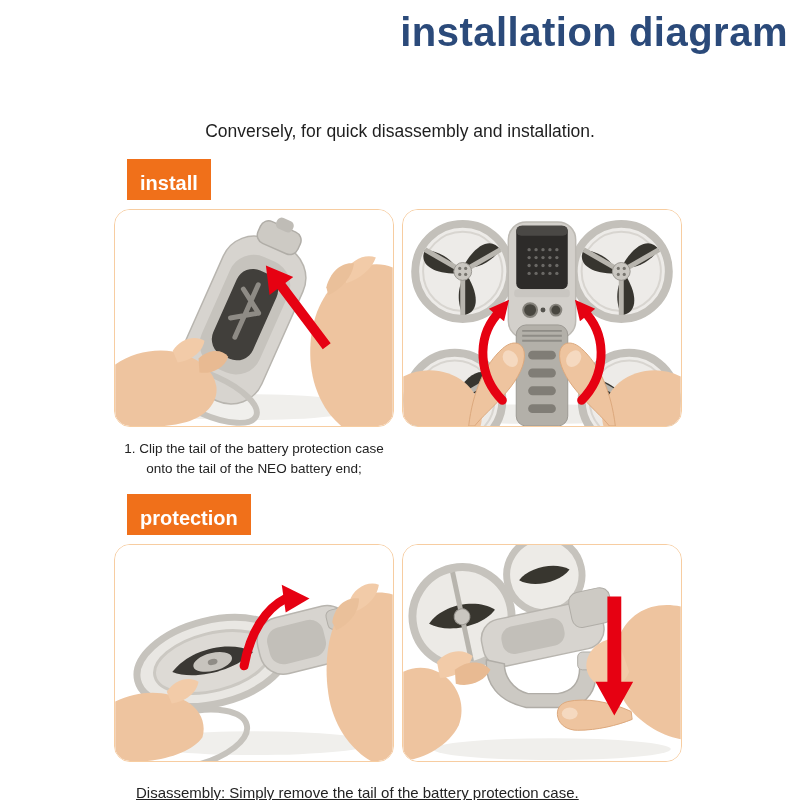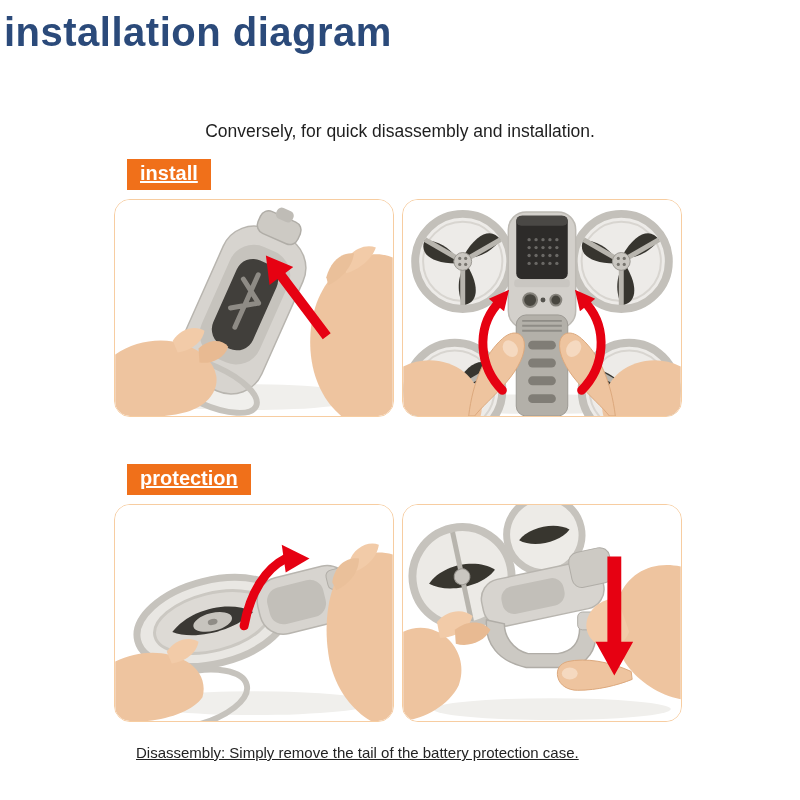--- a/index.html
+++ b/index.html
@@ -1,21 +1,21 @@
 <!DOCTYPE html>
 <html><head>
 <meta charset="utf-8">
 <style>
   html,body{margin:0;padding:0;background:#ffffff;}
   body{width:800px;height:800px;font-family:"Liberation Sans","DejaVu Sans",sans-serif;overflow:hidden;}
   .page{width:800px;height:800px;position:relative;}
-  .title{margin:10px 4px 0;text-align:left;font-size:40px;font-weight:700;color:#2b4a7a;letter-spacing:.5px;}
+  .title{margin:10px 12px 0;text-align:right;font-size:40px;font-weight:700;color:#2b4a7a;letter-spacing:.5px;}
   .intro{margin:14px auto 0;text-align:center;font-size:17.5px;line-height:25px;color:#1e1e1e;width:760px;}
   .content{width:572px;margin:0 auto;}
-  .badge{display:inline-block;background:#f0701a;color:#ffffff;font-size:20px;font-weight:700;padding:3px 13px 5px;margin:15px 0 9px 13px;text-decoration:underline;}
+  .badge{display:inline-block;background:#f0701a;color:#ffffff;font-size:20px;font-weight:700;padding:13px 13px 5px;margin:15px 0 9px 13px;}
   .row{display:flex;gap:8px;}
   .panel{width:280px;height:218px;box-sizing:border-box;border:1px solid #f7cda1;border-radius:16px;overflow:hidden;background:#ffffff;margin:0;flex:0 0 auto;}
   .panel svg{display:block;width:100%;height:100%;}
   .caption-row{display:flex;gap:8px;margin-top:12px;}
   .caption{width:280px;text-align:center;font-size:13.5px;line-height:20px;color:#232323;}
   .bottom-caption{margin:22px 0 0 22px;font-size:15px;color:#232323;text-decoration:underline;}
 </style>
 </head>
 <body>
 
@@ -152,20 +152,24 @@
               <polygon points="106.8,90.6 86.3,99.6 101.7,112.4" fill="#e60112"></polygon>
               <path d="M180,192 C204,168 206,130 186,106" fill="none" stroke="#e60112" stroke-width="9" stroke-linecap="round"></path>
               <polygon points="173.2,90.6 193.7,99.6 178.3,112.4" fill="#e60112"></polygon>
             </g>
           </svg>
         </figure>
       </div>
 
       <div class="caption-row">
         <div class="caption">
+          <span>1. Clip the tail of the battery protection case</span><br>
+          <span>onto the tail of the NEO battery end;</span>
+        </div>
+        <div class="caption">
           <br>
         </div>
       </div>
     </section>
 
     <section>
       <div class="badge">protection</div>
 
       <div class="row">
 

